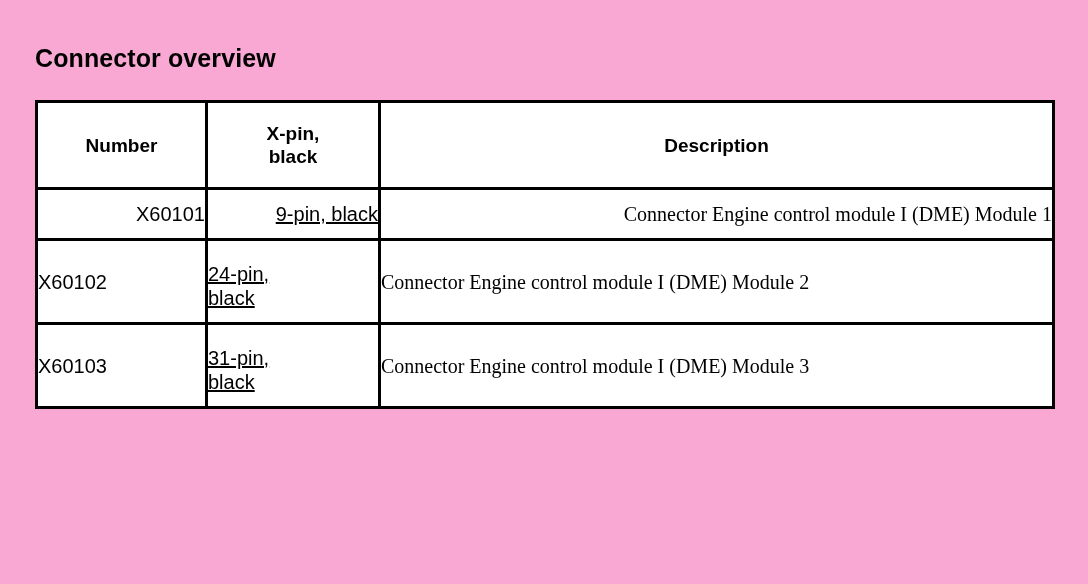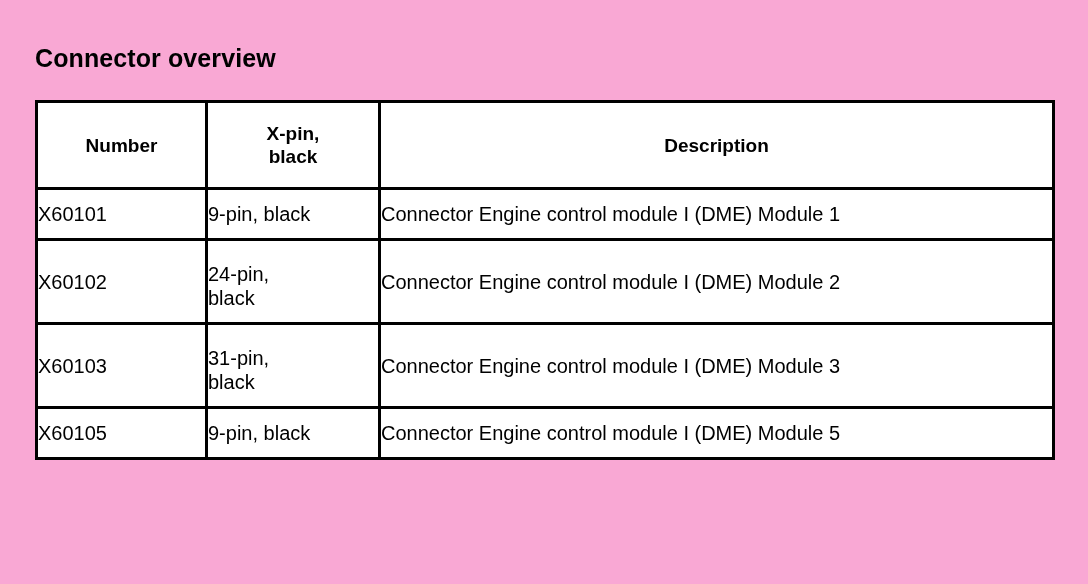--- a/index.html
+++ b/index.html
@@ -85,30 +85,32 @@
 
   td.cell-number {
     text-align: left;
     padding-left: 11px;
   }
 
   td.cell-xpin {
     text-align: left;
     padding-left: 11px;
     padding-right: 6px;
+    text-decoration: underline;
   }
 
   td.cell-desc {
     text-align: left;
     padding-left: 12px;
     padding-right: 6px;
     white-space: nowrap;
+    font-family: Liberation Serif, serif;
   }
 
-  tr.row-h-short td { height: 48px; }
+  tr.row-h-short td { height: 48px; text-align: right; }
   tr.row-h-tall  td { height: 81px; }
 
   .wrapped-xpin { display: block; max-width: 104px; margin-top: 8px; }
 </style>
 </head>
 <body>
 
 <div class="page">
 
   <h1 class="page-title">Connector overview</h1>
@@ -152,23 +154,18 @@
 
         <tr class="row-h-tall">
           <td class="cell-number">X60103</td>
           <td class="cell-xpin">
             <span class="wrapped-xpin">31-pin, black</span>
           </td>
           <td class="cell-desc">Connector Engine control module I (DME) Module 3</td>
         </tr>
 
 
-        <tr class="row-h-short">
-          <td class="cell-number">X60105</td>
-          <td class="cell-xpin">9-pin, black</td>
-          <td class="cell-desc">Connector Engine control module I (DME) Module 5</td>
-        </tr>
 
       </tbody>
     </table>
   </div>
 
 </div>
 
 </body></html>

